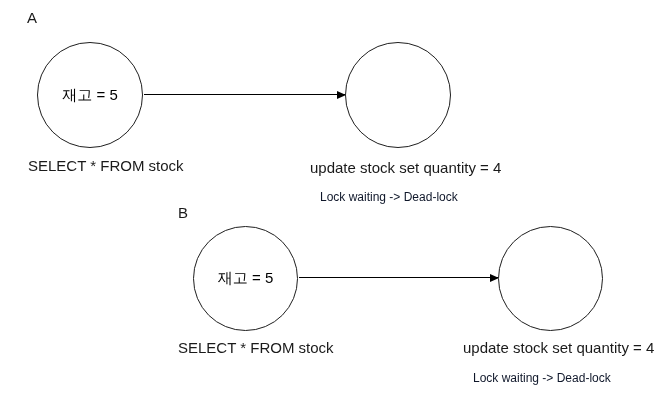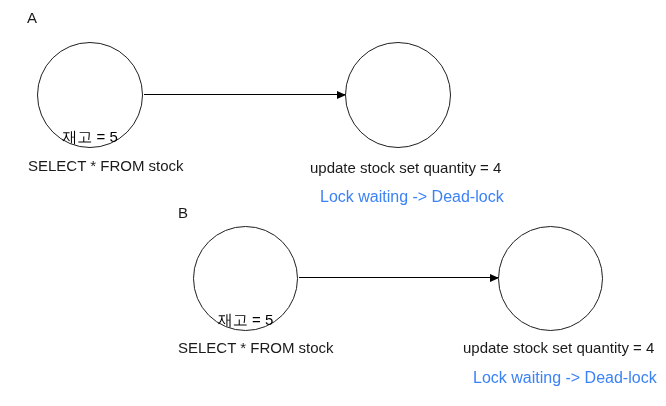--- a/index.html
+++ b/index.html
@@ -18,21 +18,21 @@
     color: #1a1a1a;
     line-height: 17px;
   }
   .node {
     position: absolute;
     box-sizing: border-box;
     border: 1px solid #1f1f1f;
     border-radius: 50%;
     background: #ffffff;
     display: flex;
-    align-items: flex-end;
+    align-items: center;
     justify-content: center;
     font-size: 15px;
     color: #000000;
   }
   .arrow {
     position: absolute;
     height: 0;
     border-top: 1px solid #000000;
   }
   .arrow::after {
@@ -48,22 +48,22 @@
   }
   .caption {
     position: absolute;
     font-size: 15px;
     color: #1a1a1a;
     white-space: nowrap;
     line-height: 16px;
   }
   .alert {
     position: absolute;
-    font-size: 16px;
-    color: #3b82f6;
+    font-size: 12px;
+    color: #0f172a;
     white-space: nowrap;
     line-height: 16px;
   }
 
   
   .a-label   { left: 27px;  top: 9px; }
   .a-node-l  { left: 37px;  top: 42px;  width: 106px; height: 106px; }
   .a-arrow   { left: 144px; top: 94px;  width: 201px; }
   .a-node-r  { left: 345px; top: 42px;  width: 106px; height: 106px; }
   .a-cap-l   { left: 28px;  top: 158px; }

